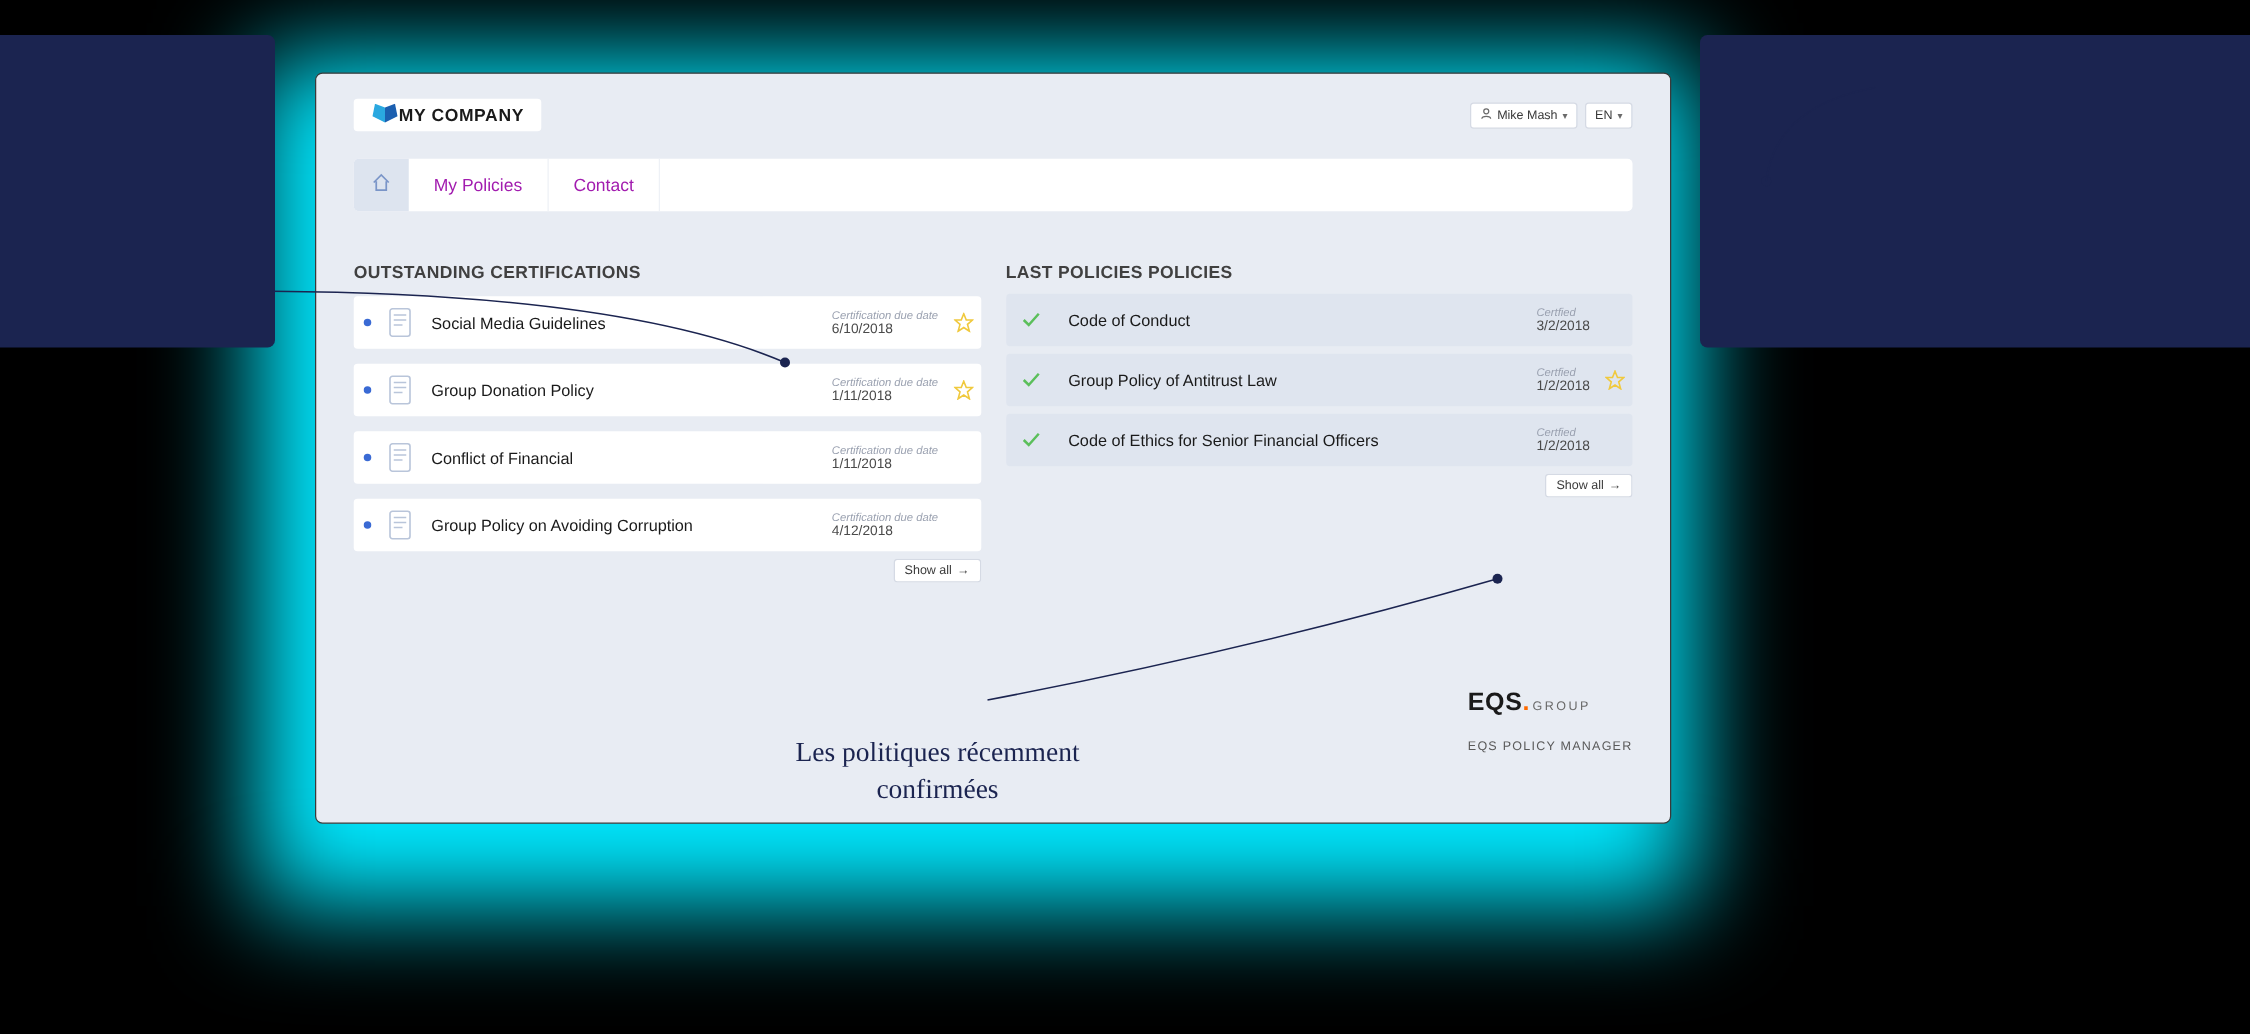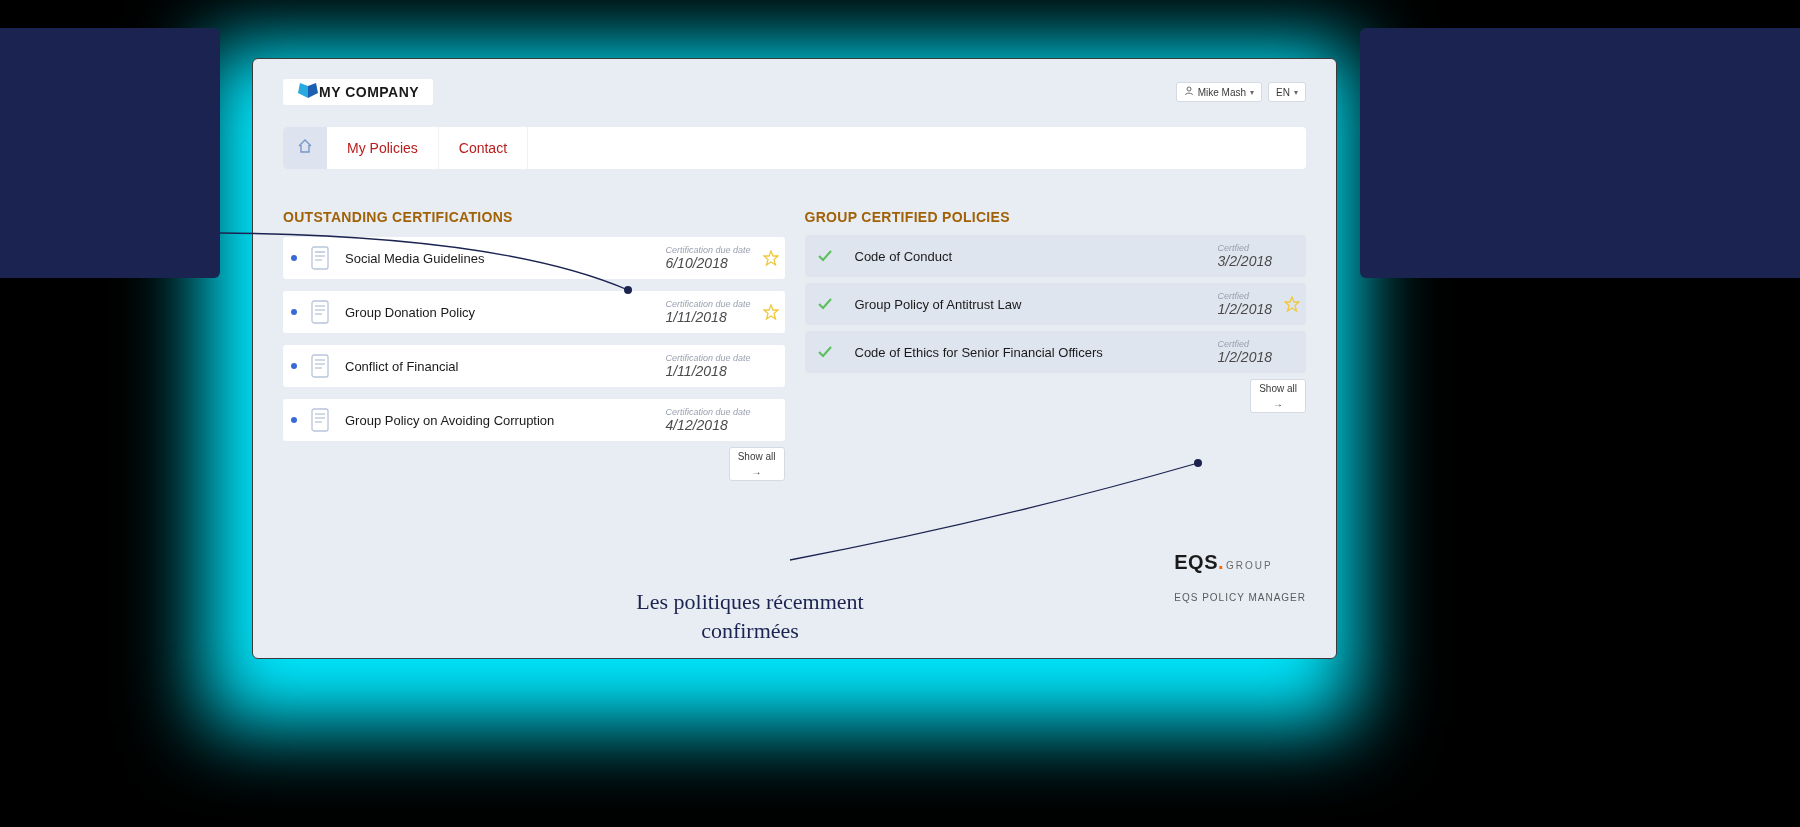--- a/index.html
+++ b/index.html
@@ -95,39 +95,39 @@
   justify-content: center;
   background: #dde4ef;
   border-radius: 4px 0 0 4px;
   cursor: pointer;
 }
 .nav-item {
   padding: 0 20px;
   display: flex;
   align-items: center;
   font-size: 14px;
-  color: #b91c1c;
+  color: #a21caf;
   border-right: 1px solid #eef1f6;
   cursor: pointer;
 }
 
 
 .content {
   display: flex;
   gap: 20px;
   padding: 40px 30px 0 30px;
 }
 .col {
   flex: 1;
   min-width: 0;
 }
 .col-title {
   font-size: 14px;
   font-weight: 600;
-  color: #a16207;
+  color: #404040;
   letter-spacing: 0.3px;
   margin-bottom: 10px;
 }
 
 .card {
   display: flex;
   align-items: center;
   margin-bottom: 6px;
   height: 42px;
   border-radius: 3px;
@@ -157,42 +157,40 @@
 .card-meta {
   text-align: left;
   padding-right: 6px;
 }
 .card-meta-label {
   font-size: 9px;
   color: #9aa1b0;
   font-style: italic;
 }
 .card-meta-date {
-  font-size: 14px;
+  font-size: 11px;
   color: #4a4a4a;
-  font-style: italic;
 }
 .star-slot {
   width: 28px;
   display: flex; align-items: center; justify-content: center;
 }
 
 .show-all {
   float: right;
   background: #fff;
   border: 1px solid #d5dae4;
   border-radius: 3px;
   padding: 3px 8px;
   font-size: 10px;
   color: #3a3a3a;
   display: flex;
   align-items: center;
   gap: 4px;
   cursor: pointer;
-  flex-direction: column;
 }
 
 
 .brand-footer {
   position: absolute;
   right: 30px;
   bottom: 55px;
   text-align: left;
 }
 .brand-eqs { font-size: 20px; font-weight: 700; color: #1a1a1a; letter-spacing: 0.5px; margin-top: 24px; }
@@ -370,21 +368,21 @@
 
       <div style="overflow:auto; margin-top:2px;">
         <div class="show-all">
           <span>Show all</span>
           <span>→</span>
         </div>
       </div>
     </div>
 
     <div class="col">
-      <div class="col-title">GROUP CERTIFIED POLICIES</div>
+      <div class="col-title">LAST POLICIES POLICIES</div>
 
       <div class="card card-cert">
         <div class="icon-box" style="width:40px">
           <svg class="check" width="18" height="18" viewBox="0 0 18 18">
               <path d="M3 9 L7 13 L15 4" fill="none" stroke="currentColor" stroke-width="2"></path>
             </svg>
         </div>
         <div class="card-title">Code of Conduct</div>
         <div class="card-meta">
           <div class="card-meta-label">Certfied</div>

